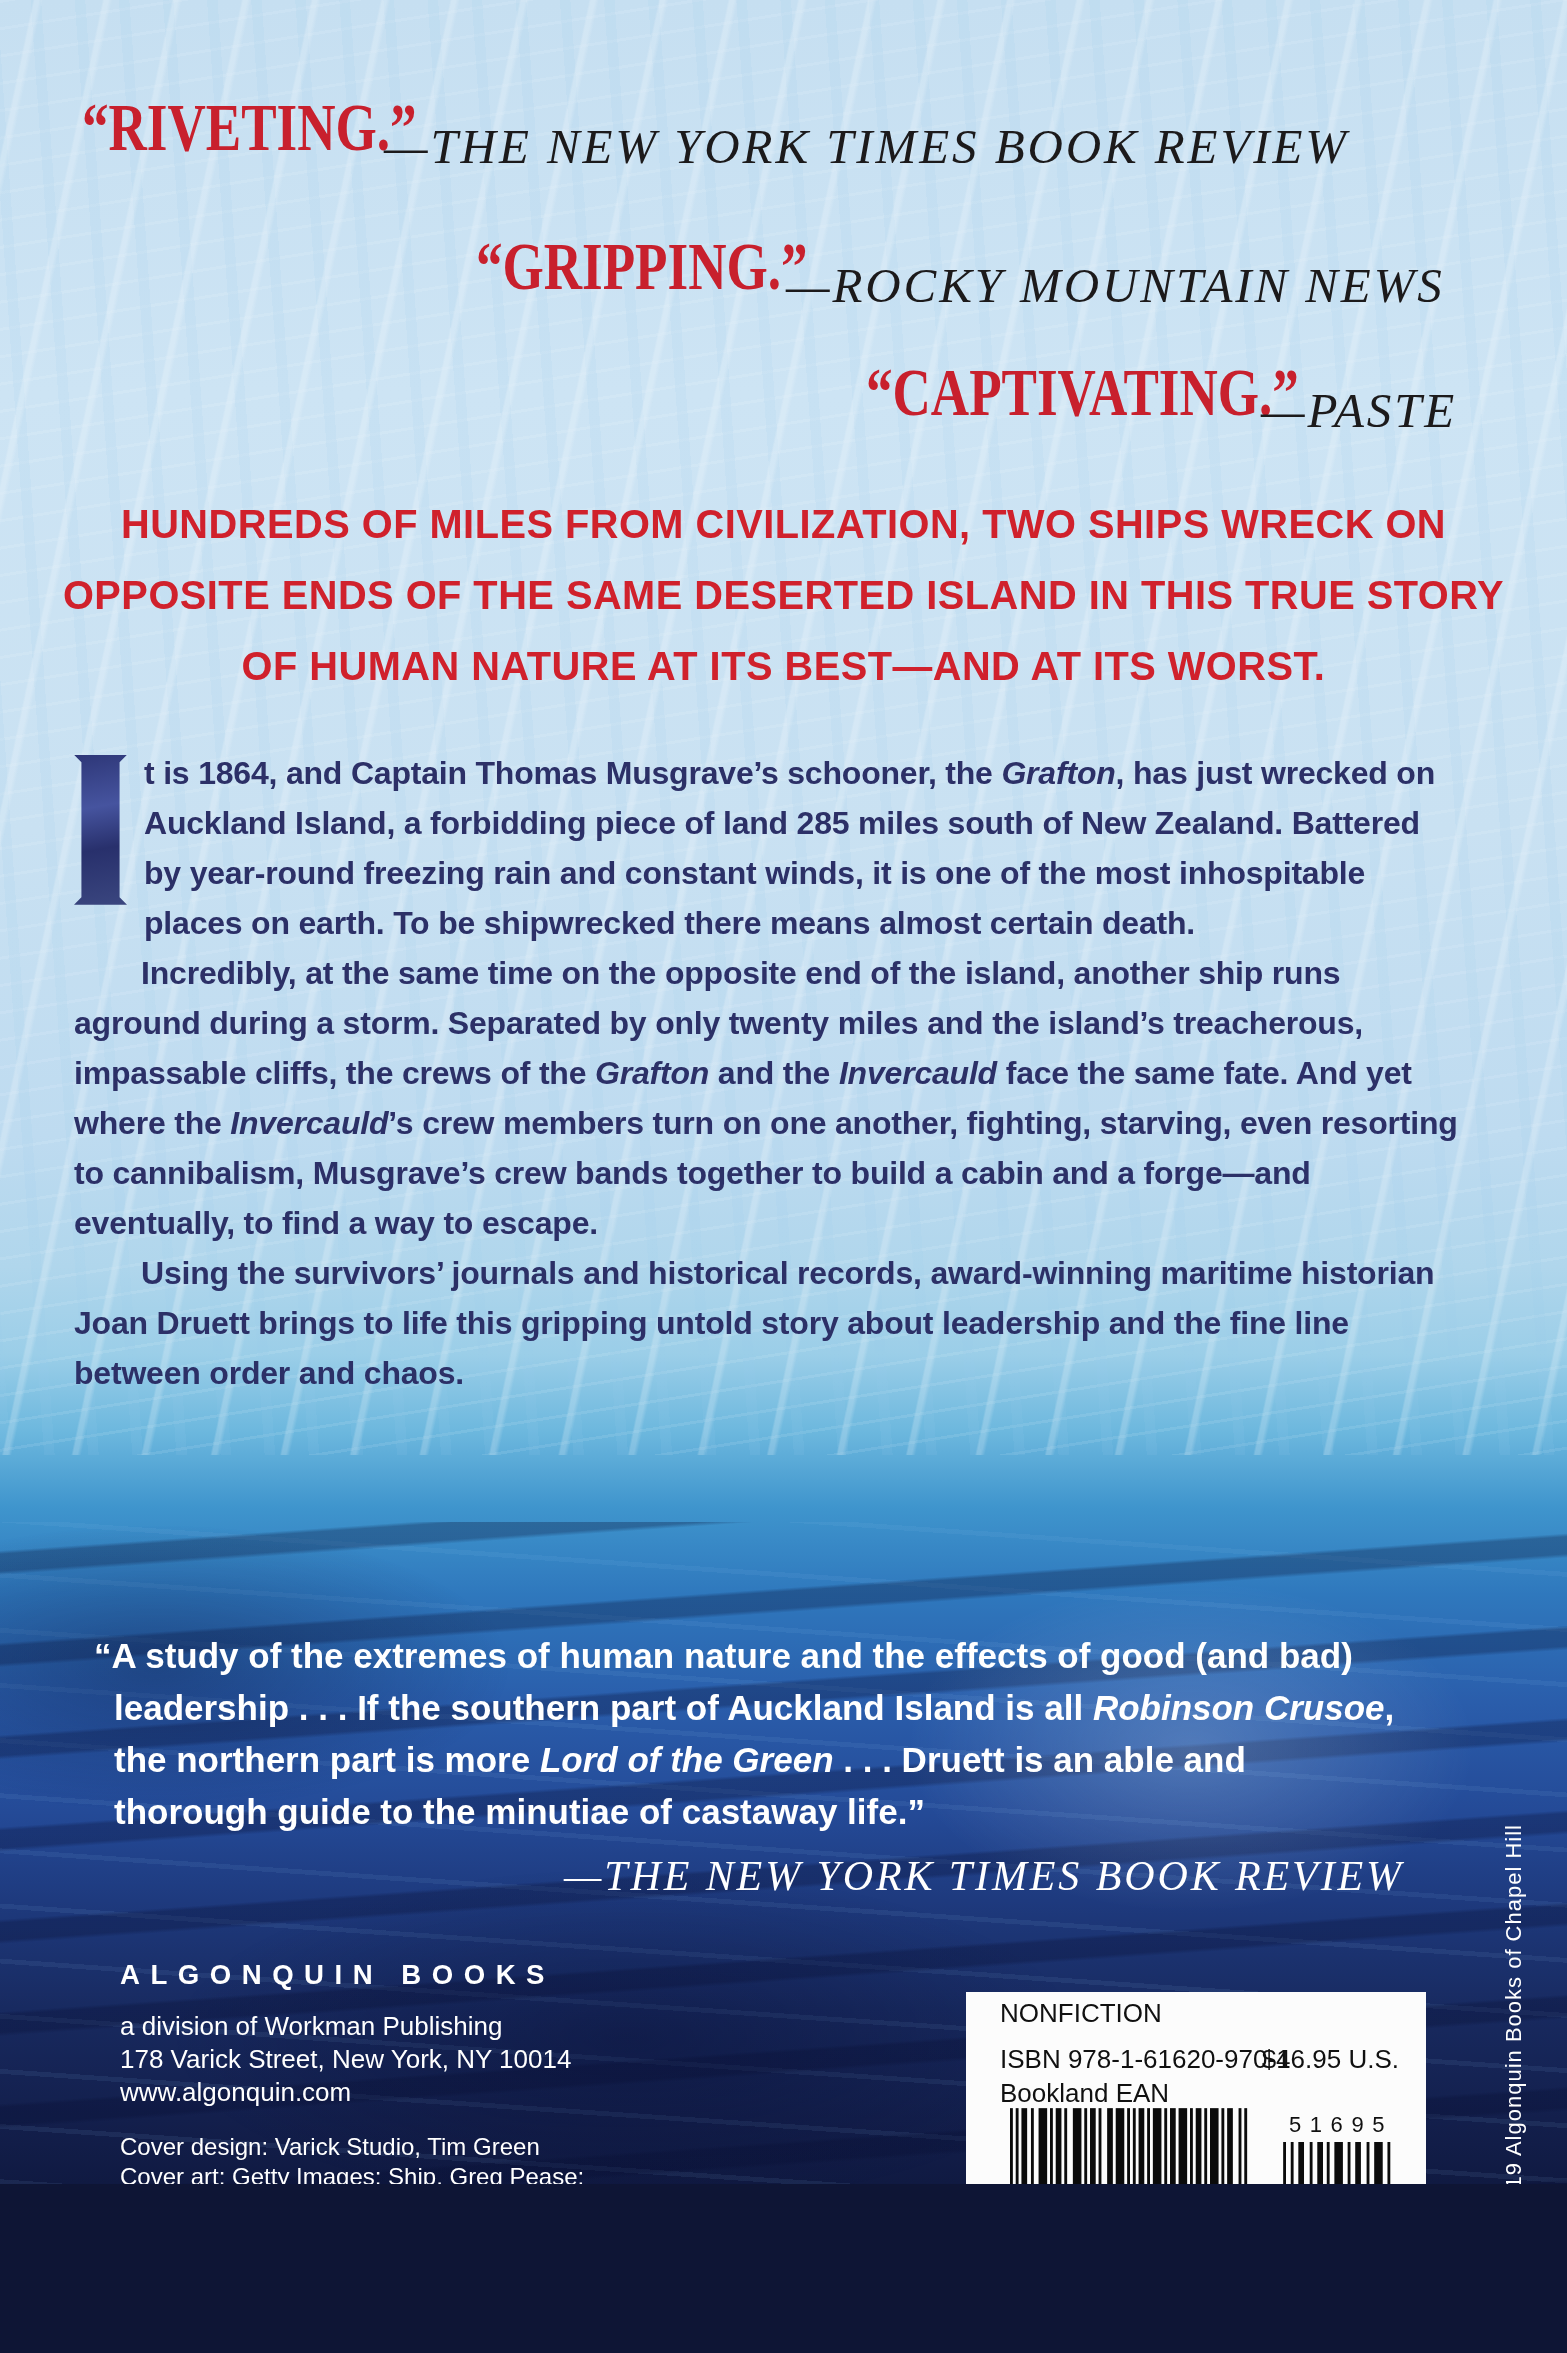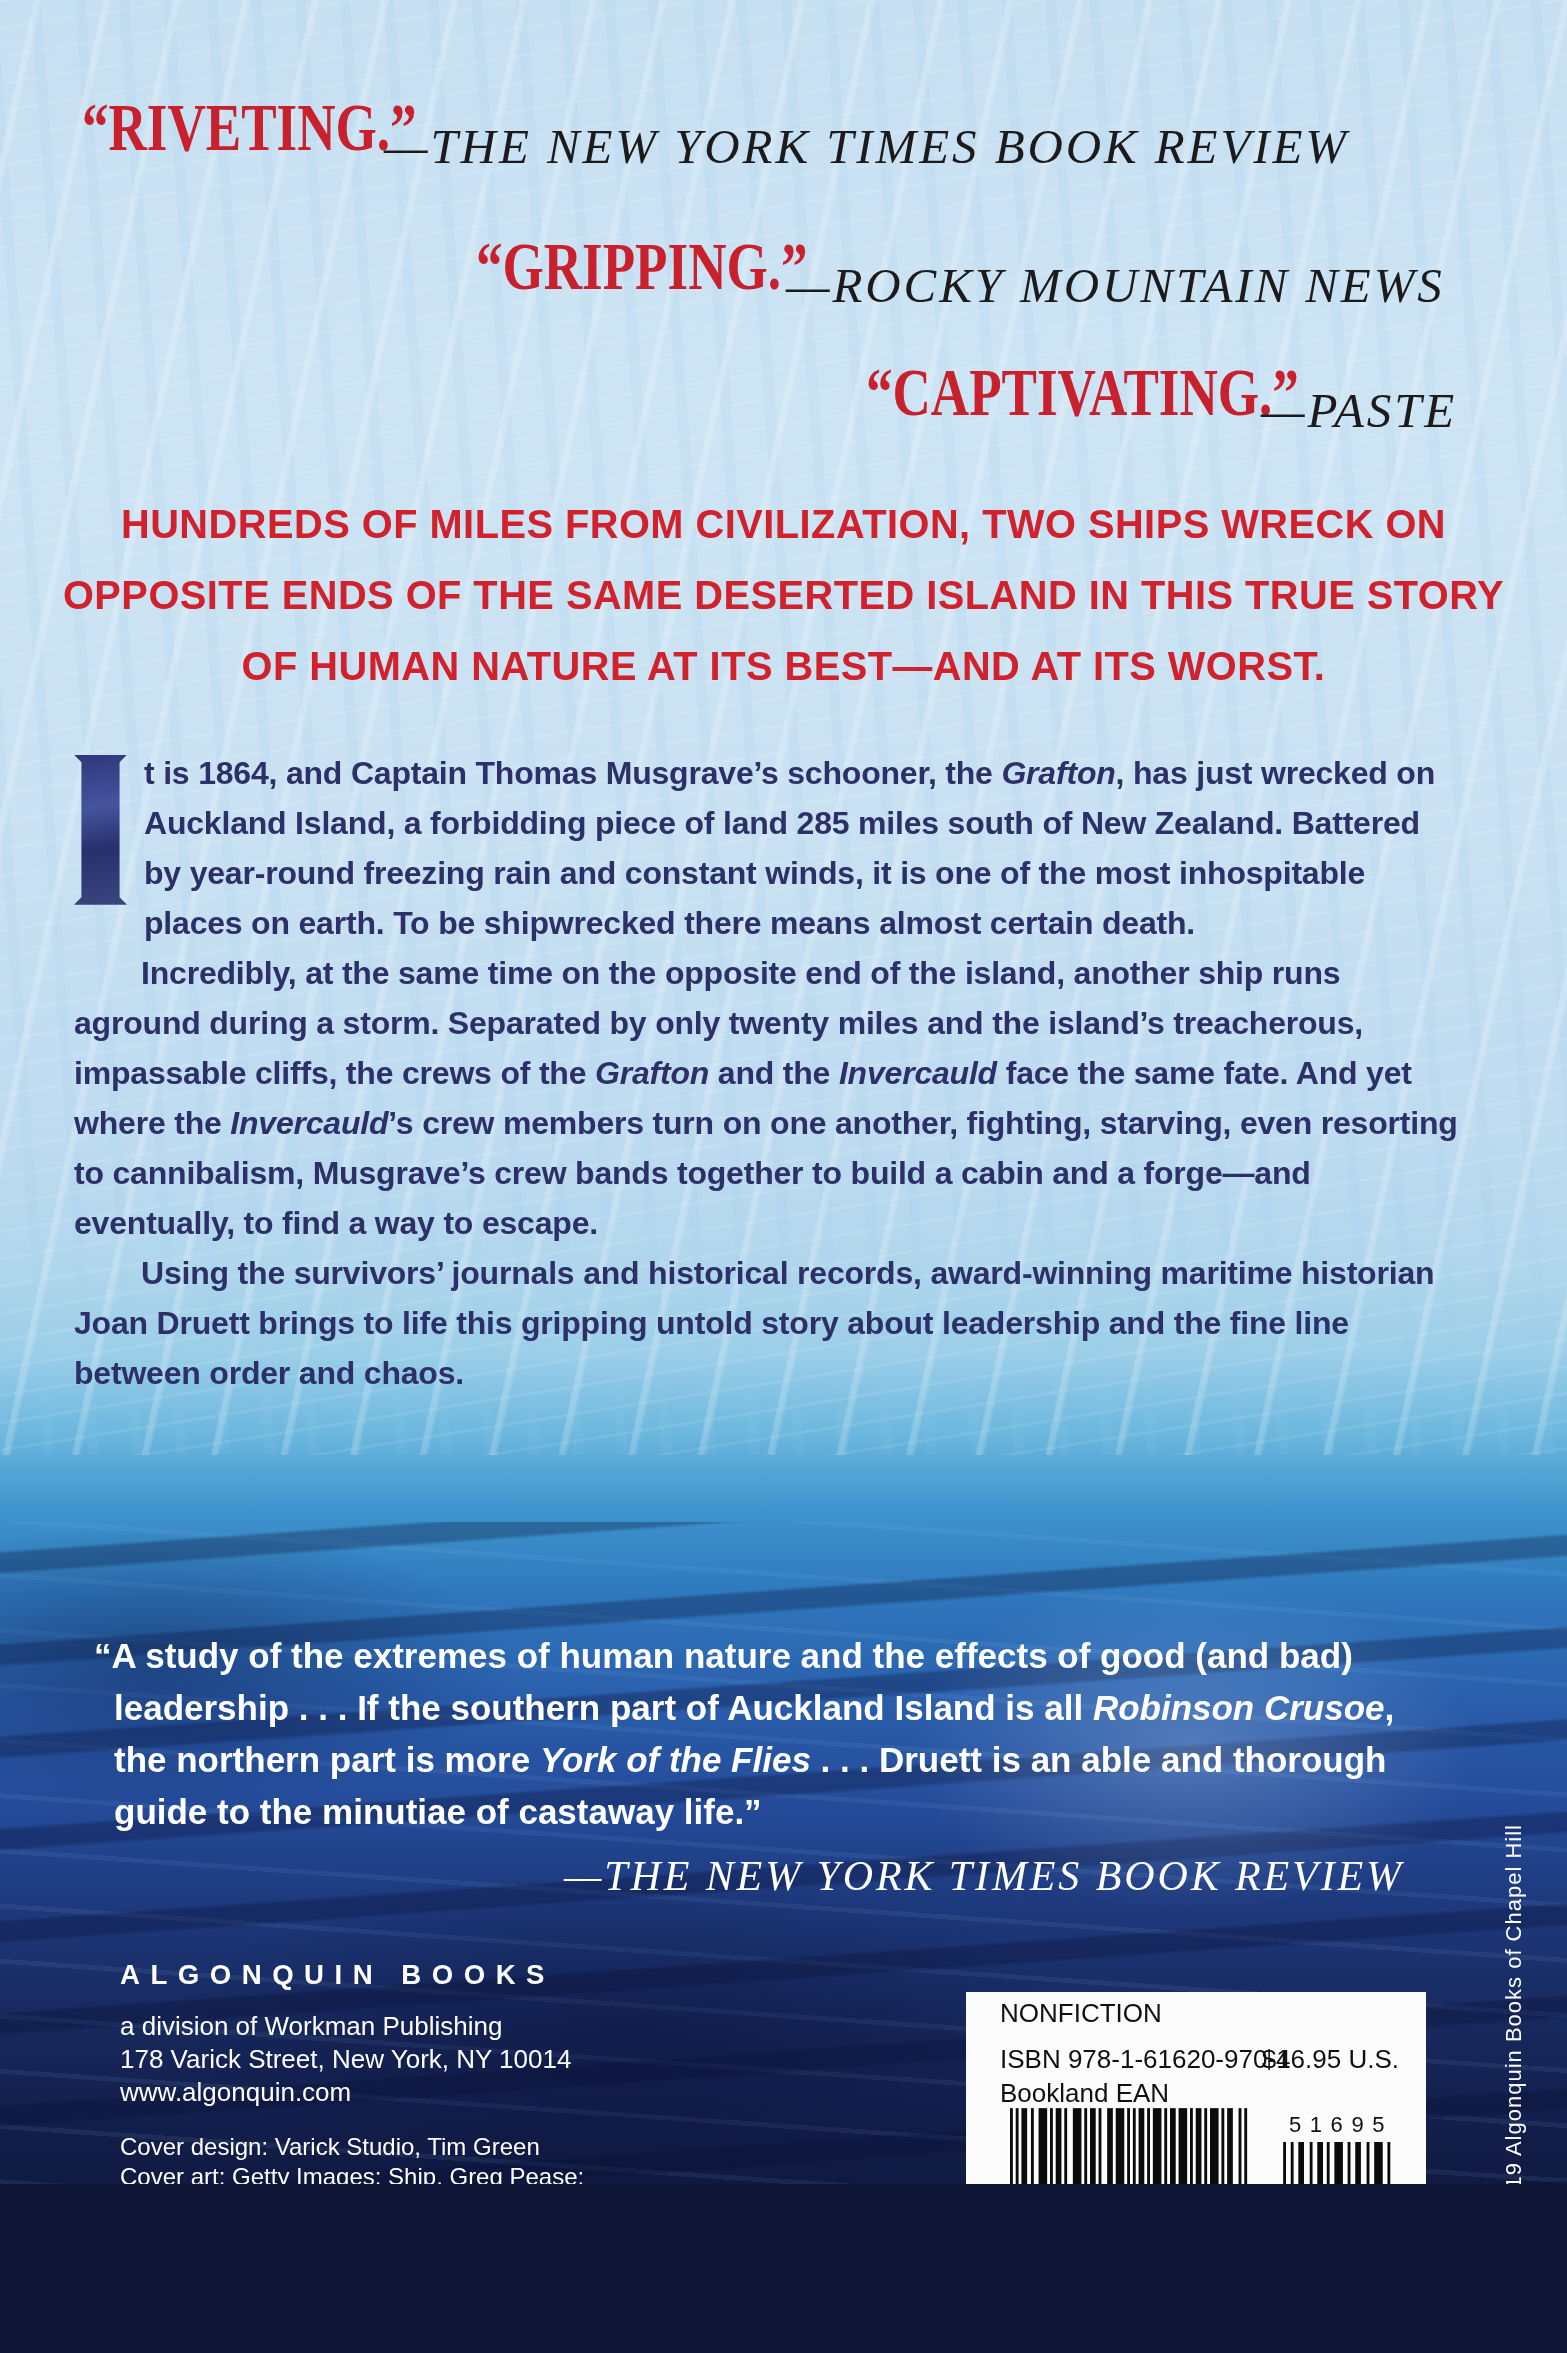--- a/index.html
+++ b/index.html
@@ -120,21 +120,21 @@
   </div>
 
   <div class="synopsis">
     <div class="dropcap"></div>
     <p><span>t is 1864, and Captain Thomas Musgrave’s schooner, the </span><i>Grafton</i><span>, has just wrecked on Auckland Island, a forbidding piece of land 285 miles south of New Zealand. Battered by year-round freezing rain and constant winds, it is one of the most inhospitable places on earth. To be shipwrecked there means almost certain death.</span></p>
     <p class="indent"><span>Incredibly, at the same time on the opposite end of the island, another ship runs aground during a storm. Separated by only twenty miles and the island’s treacherous, impassable cliffs, the crews of the </span><i>Grafton</i><span> and the </span><i>Invercauld</i><span> face the same fate. And yet where the </span><i>Invercauld</i><span>’s crew members turn on one another, fighting, starving, even resorting to cannibalism, Musgrave’s crew bands together to build a cabin and a forge—and eventually, to find a way to escape.</span></p>
     <p class="indent"><span>Using the survivors’ journals and historical records, award-winning maritime historian Joan Druett brings to life this gripping untold story about leadership and the fine line between order and chaos.</span></p>
   </div>
 
   <div class="review">
-    <p class="quote"><span>“A study of the extremes of human nature and the effects of good (and bad) leadership . . . If the southern part of Auckland Island is all </span><i>Robinson Crusoe</i><span>, the northern part is more </span><i>York of the Flies</i><span> . . . Druett is an able and thorough guide to the minutiae of castaway life.”</span></p>
+    <p class="quote"><span>“A study of the extremes of human nature and the effects of good (and bad) leadership . . . If the southern part of Auckland Island is all </span><i>Robinson Crusoe</i><span>, the northern part is more </span><i>Lord of the Green</i><span> . . . Druett is an able and thorough guide to the minutiae of castaway life.”</span></p>
     <div class="review-attr">—THE NEW YORK TIMES BOOK REVIEW</div>
   </div>
 
   <div class="publisher">
     <div class="pub-name">ALGONQUIN BOOKS</div>
     <div>a division of Workman Publishing</div>
     <div>178 Varick Street, New York, NY 10014</div>
     <div>www.algonquin.com</div>
     <div class="pub-credits">
       <div>Cover design: Varick Studio, Tim Green</div>

